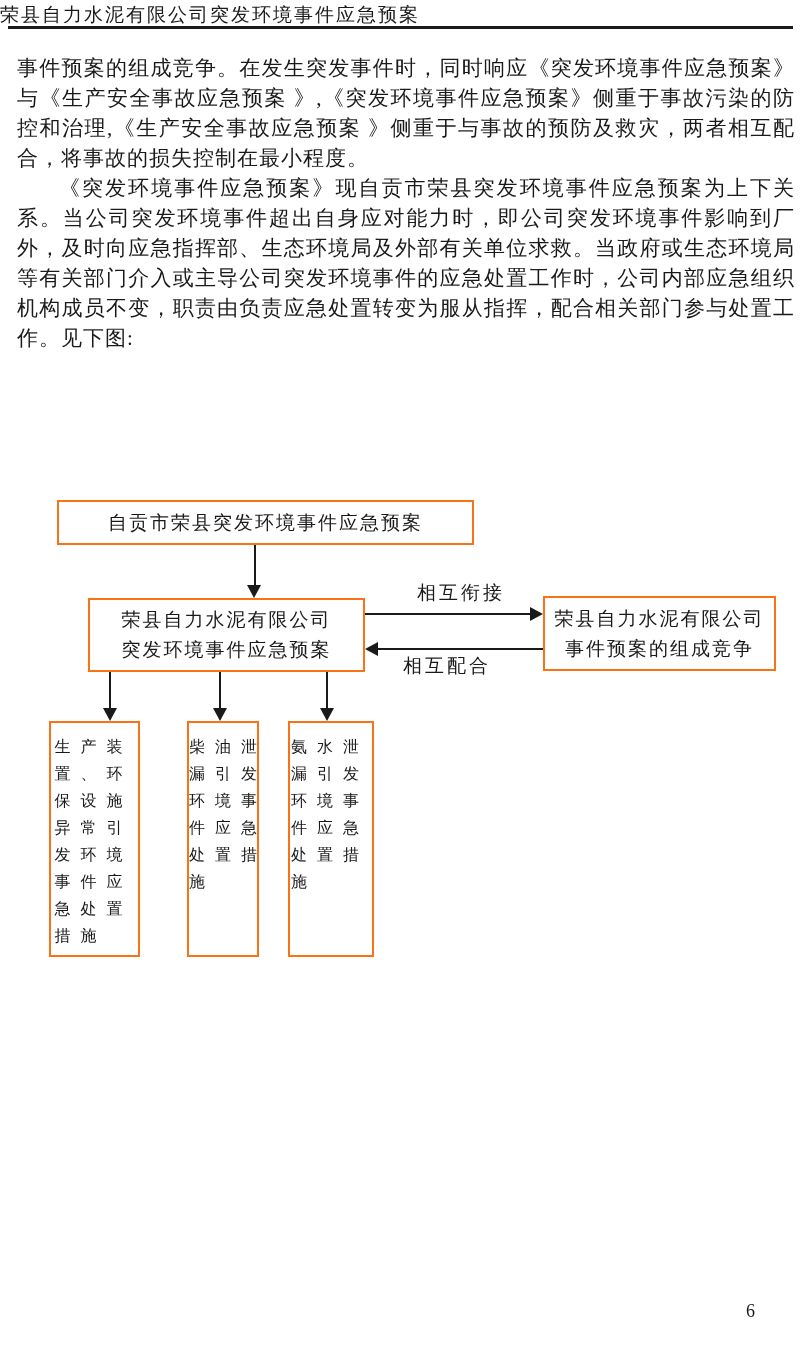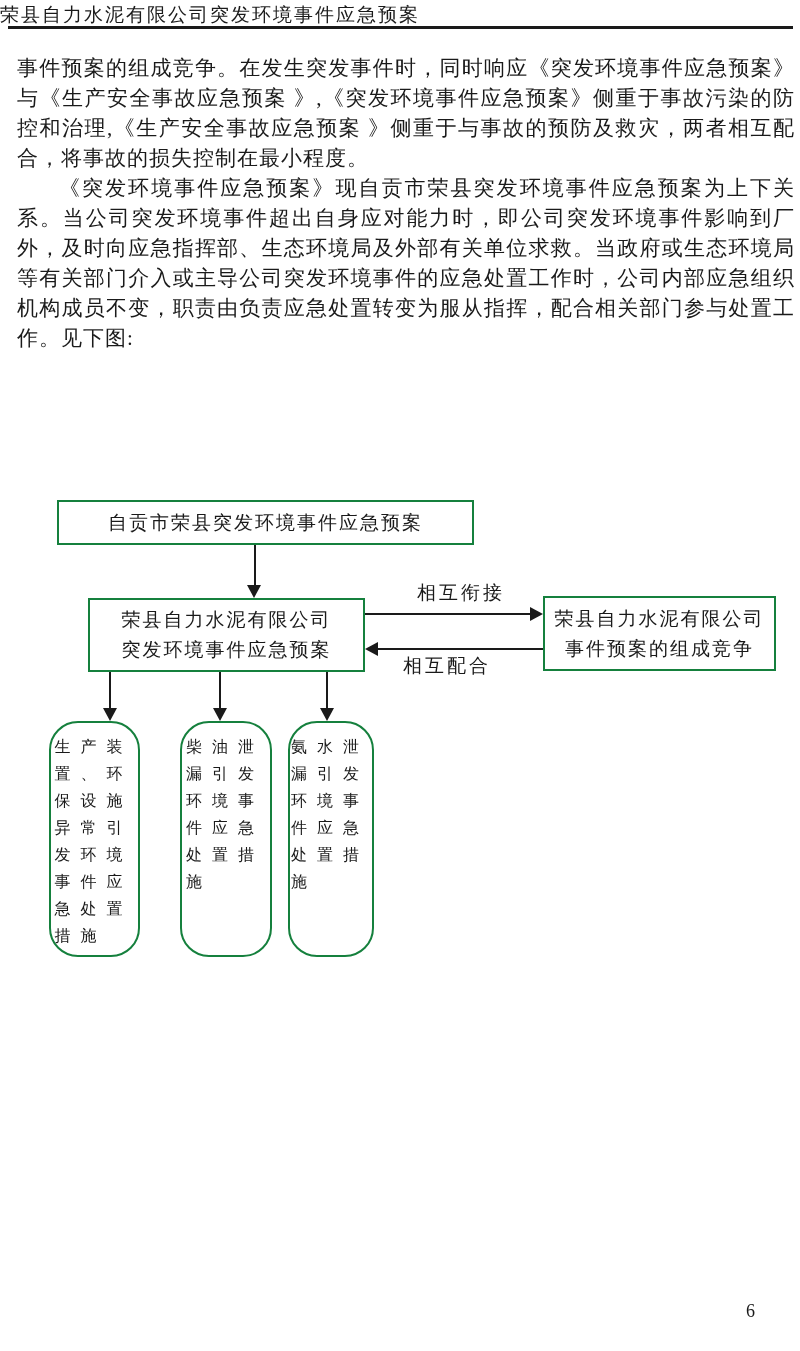--- a/index.html
+++ b/index.html
@@ -40,39 +40,39 @@
     text-align: justify;
     text-justify: inter-ideograph;
     color: #1a1a1a;
   }
   .body-text p { margin: 0; padding: 0; }
   .body-text p.indented { text-indent: 2em; }
   
   .diagram { position: absolute; left: 0; top: 0; width: 800px; height: 1351px; }
   .fc-box {
     position: absolute;
-    border: 2px solid #15803d;
+    border: 2px solid #f97316;
     background: #ffffff;
     box-sizing: border-box;
     display: flex;
     flex-direction: column;
     align-items: center;
     justify-content: center;
     font-size: 19px;
     letter-spacing: 2px;
     text-align: center;
     color: #1a1a1a;
   }
   .fc-box .bx-line { line-height: 30px; white-space: nowrap; }
   #box-county   { left: 57px;  top: 500px; width: 417px; height: 45px; }
   #box-env      { left: 88px;  top: 598px; width: 277px; height: 74px; }
   #box-safety   { left: 543px; top: 596px; width: 233px; height: 75px; }
-  .measure-box  { top: 721px; height: 236px; justify-content: flex-start; border-radius: 29px; }
+  .measure-box  { top: 721px; height: 236px; justify-content: flex-start; }
   #box-measure-0 { left: 49px;  width: 91px; }
-  #box-measure-1 { left: 180px; width: 92px; }
+  #box-measure-1 { left: 187px; width: 72px; }
   #box-measure-2 { left: 288px; width: 86px; }
   .measure-box p {
     margin: 10px auto 0 auto;
     width: 80px;
     font-size: 16px;
     letter-spacing: 10px;
     line-height: 27px;
     text-align: left;
     word-break: break-all;
   }

